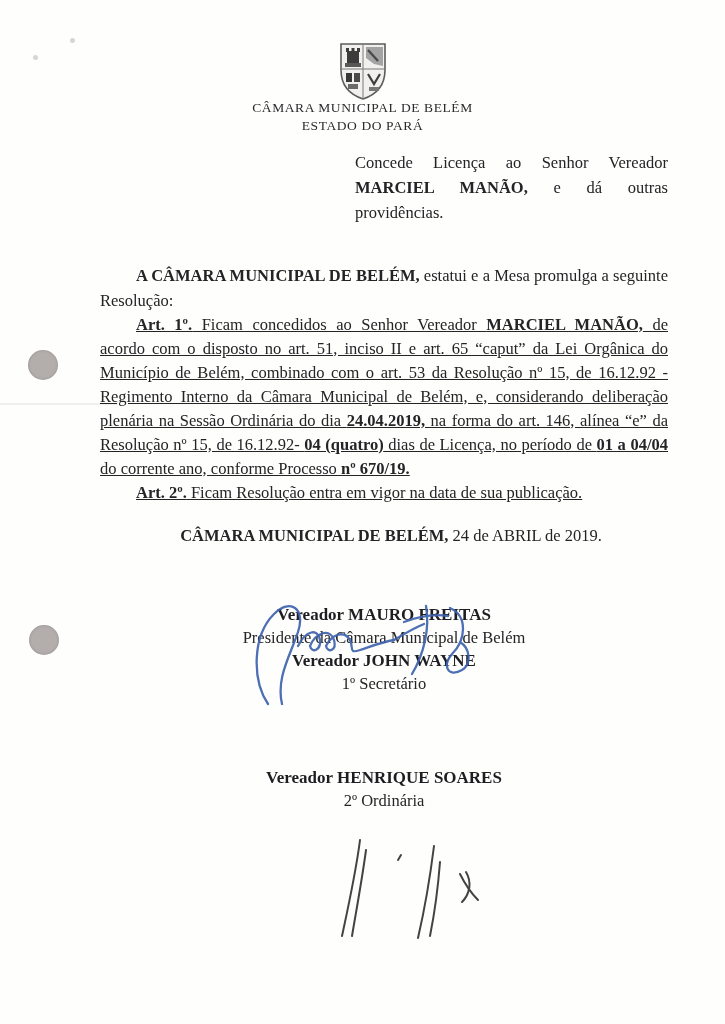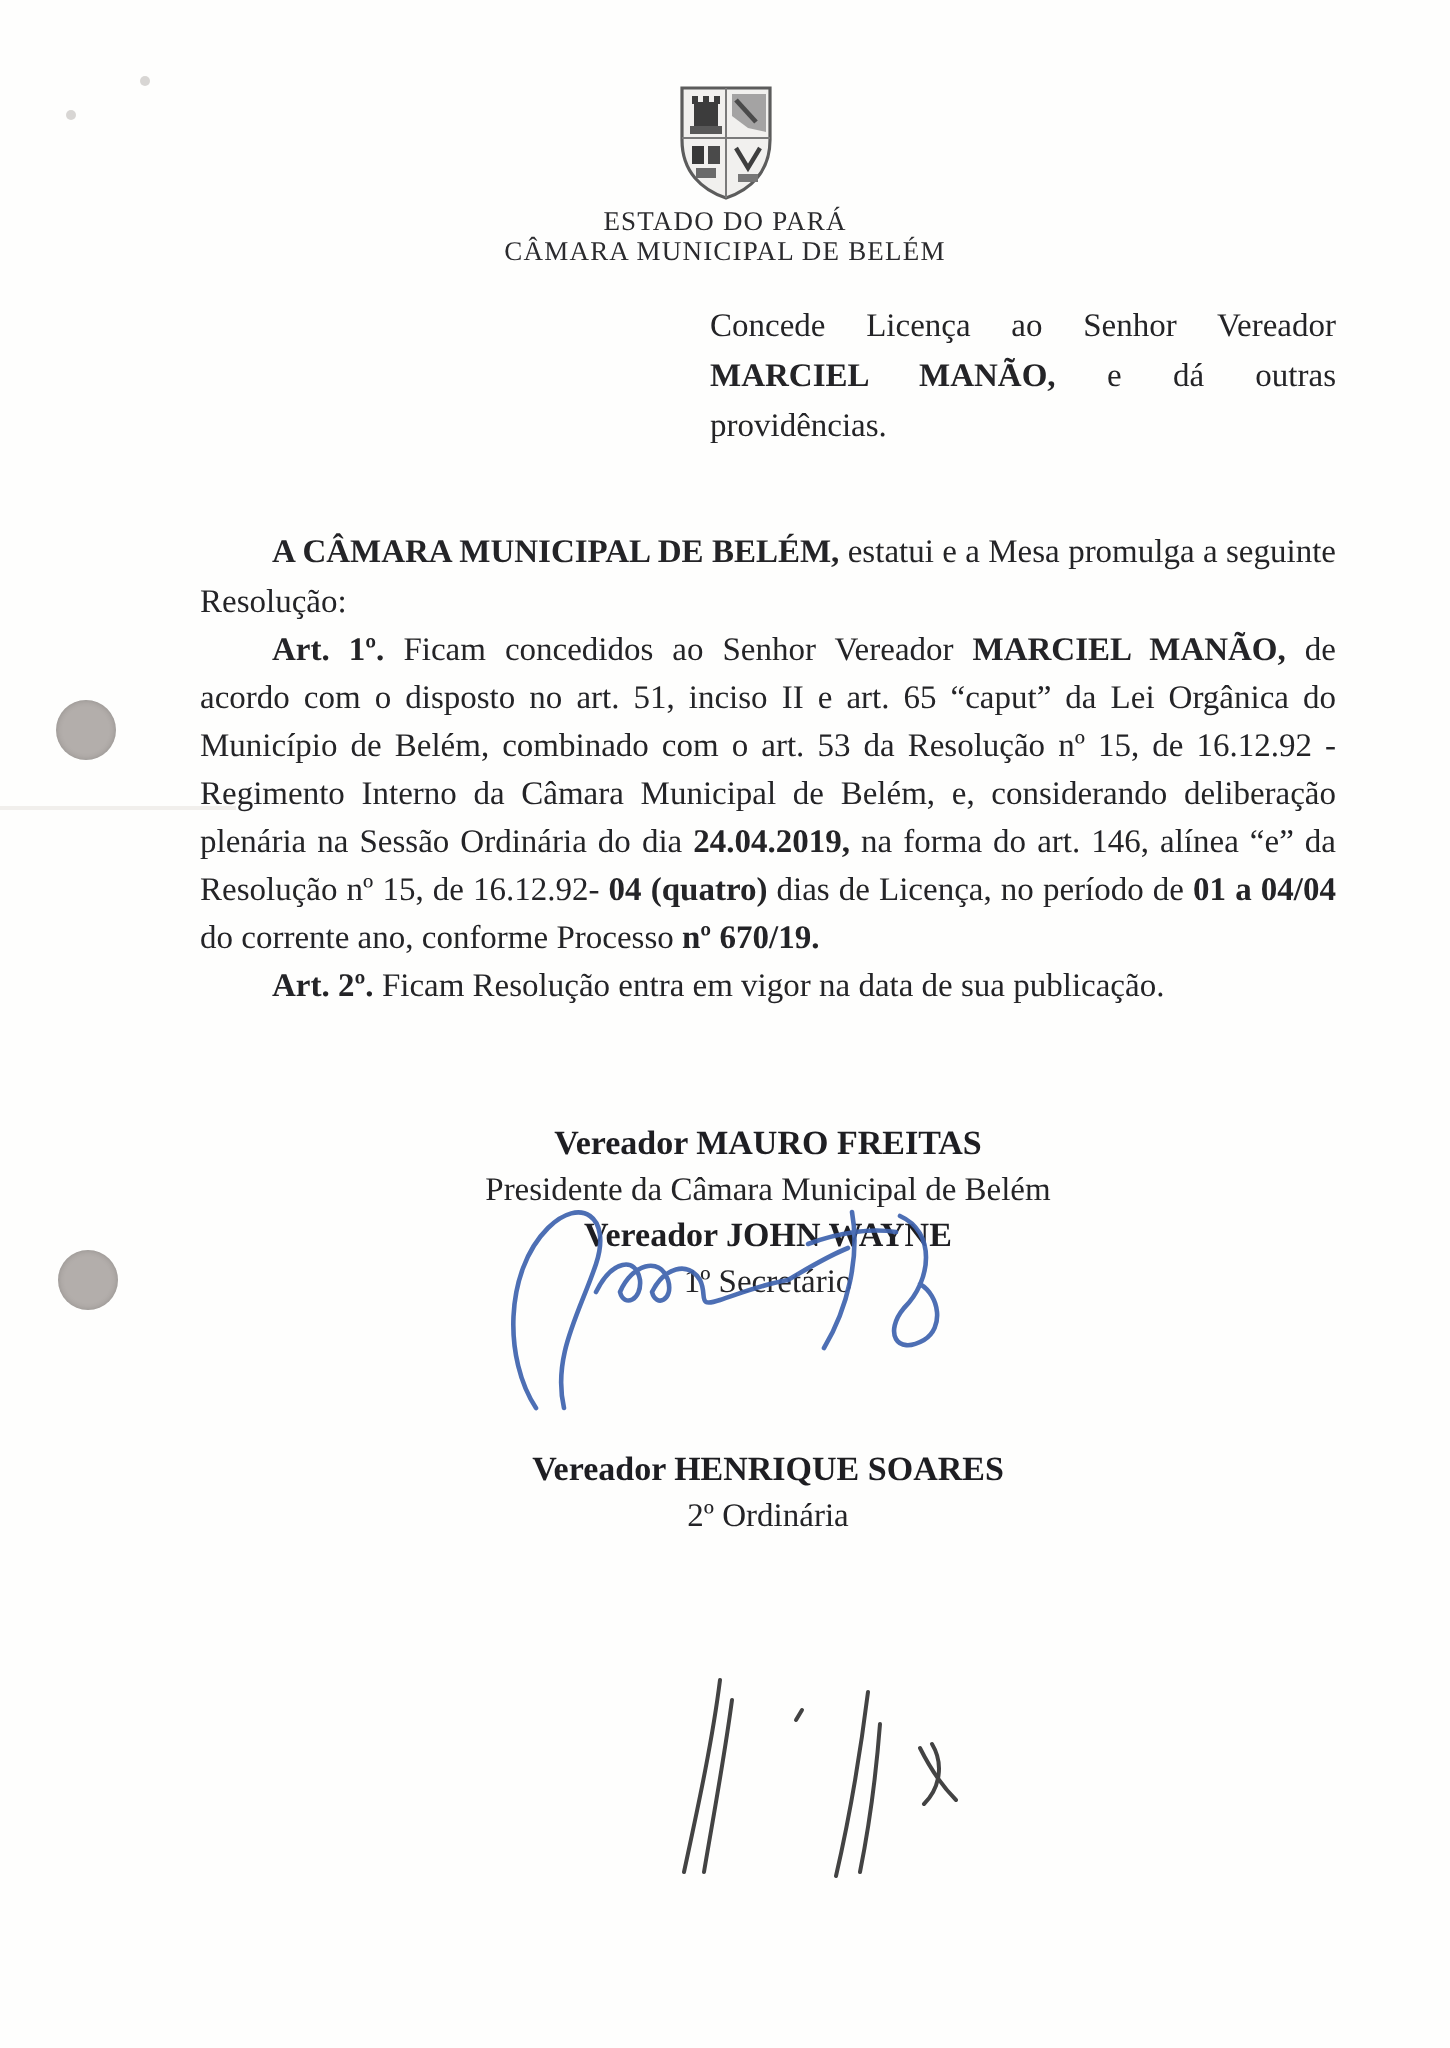--- a/index.html
+++ b/index.html
@@ -28,21 +28,21 @@
     font-size:17.5px;letter-spacing:.3px;color:#1e1e22;
   }
   
   .content{position:relative;margin-left:100px;width:568px;font-size:16.5px;line-height:24px;}
   .ementa{
     margin-left:255px;width:313px;
     text-align:justify;line-height:25px;
   }
   .para{text-align:justify;text-indent:36px;margin:0;}
   .preamble{margin-top:38px;line-height:25px;}
-  .art{line-height:24px;}
+  .art{line-height:24px;text-decoration:underline;}
   .dateline{margin-top:19px;text-align:center;text-indent:0;padding-left:14px;}
   
   .sigblock{text-align:center;}
   .sig-name{font-weight:bold;font-size:17px;line-height:23px;color:#1e1e22;}
   .sig-role{font-size:16.5px;line-height:23px;}
   .sig1{margin-top:55px;}
   .sig2{}
   .sig3{margin-top:71px;}
   .sigpath{fill:none;stroke-linecap:round;stroke-linejoin:round;}
   .overlay{position:absolute;pointer-events:none;}
@@ -73,30 +73,31 @@
       <path d="M28,5 L45,5 L45,24 L36,22 L28,16 Z" fill="#8a8a8a" opacity=".75"></path>
       <path d="M30,8 L40,19" stroke="#4a4a4a" stroke-width="2.4"></path>
 
       <rect x="8" y="31" width="6" height="9" fill="#383838"></rect>
       <rect x="16" y="31" width="6" height="9" fill="#4a4a4a"></rect>
       <rect x="10" y="42" width="10" height="5" fill="#6a6a6a"></rect>
 
       <path d="M30,32 L36,42 L42,32" fill="none" stroke="#3e3e3e" stroke-width="2.2"></path>
       <rect x="31" y="45" width="10" height="4" fill="#777777"></rect>
     </svg>
+    <div class="hdr-line">CÂMARA MUNICIPAL DE BELÉM</div>
     <div class="hdr-line" style="margin-top:3px;">ESTADO DO PARÁ</div>
-    <div class="hdr-line">CÂMARA MUNICIPAL DE BELÉM</div>
   </div>
 
 
   <div class="content">
     <p class="ementa"><span>Concede Licença ao Senhor Vereador </span><span style="font-weight: bold;">MARCIEL MANÃO,</span><span> e dá outras providências.</span></p>
     <p class="para preamble"><span style="font-weight: bold;">A CÂMARA MUNICIPAL DE BELÉM,</span><span> estatui e a Mesa promulga a seguinte Resolução:</span></p>
     <p class="para art"><span style="font-weight: bold;">Art. 1º.</span><span>  Ficam concedidos ao Senhor Vereador </span><span style="font-weight: bold;">MARCIEL MANÃO,</span><span> de acordo com o disposto no art. 51, inciso II e art. 65 “caput” da Lei Orgânica do Município de Belém, combinado com o art. 53 da Resolução nº 15, de 16.12.92 - Regimento Interno da Câmara Municipal de Belém, e, considerando deliberação plenária na Sessão Ordinária do dia </span><span style="font-weight: bold;">24.04.2019,</span><span> na forma do art. 146, alínea “e” da Resolução nº 15, de 16.12.92- </span><span style="font-weight: bold;">04 (quatro)</span><span> dias de Licença, no período de </span><span style="font-weight: bold;">01 a 04/04</span><span> do corrente ano, conforme Processo </span><span style="font-weight: bold;">nº 670/19.</span></p>
     <p class="para art"><span style="font-weight: bold;">Art. 2º.</span><span>  Ficam Resolução entra em vigor na data de sua publicação.</span></p>
+    <p class="para dateline"><span style="font-weight: bold;">CÂMARA MUNICIPAL DE BELÉM,</span><span> 24 de ABRIL de 2019.</span></p>
 
     <div class="sigblock sig1">
       <div class="sig-name">Vereador MAURO FREITAS</div>
       <div class="sig-role">Presidente da Câmara Municipal de Belém</div>
     </div>
 
     <div class="sigblock sig2">
       <div class="sig-name">Vereador JOHN WAYNE</div>
       <div class="sig-role">1º Secretário</div>
     </div>

